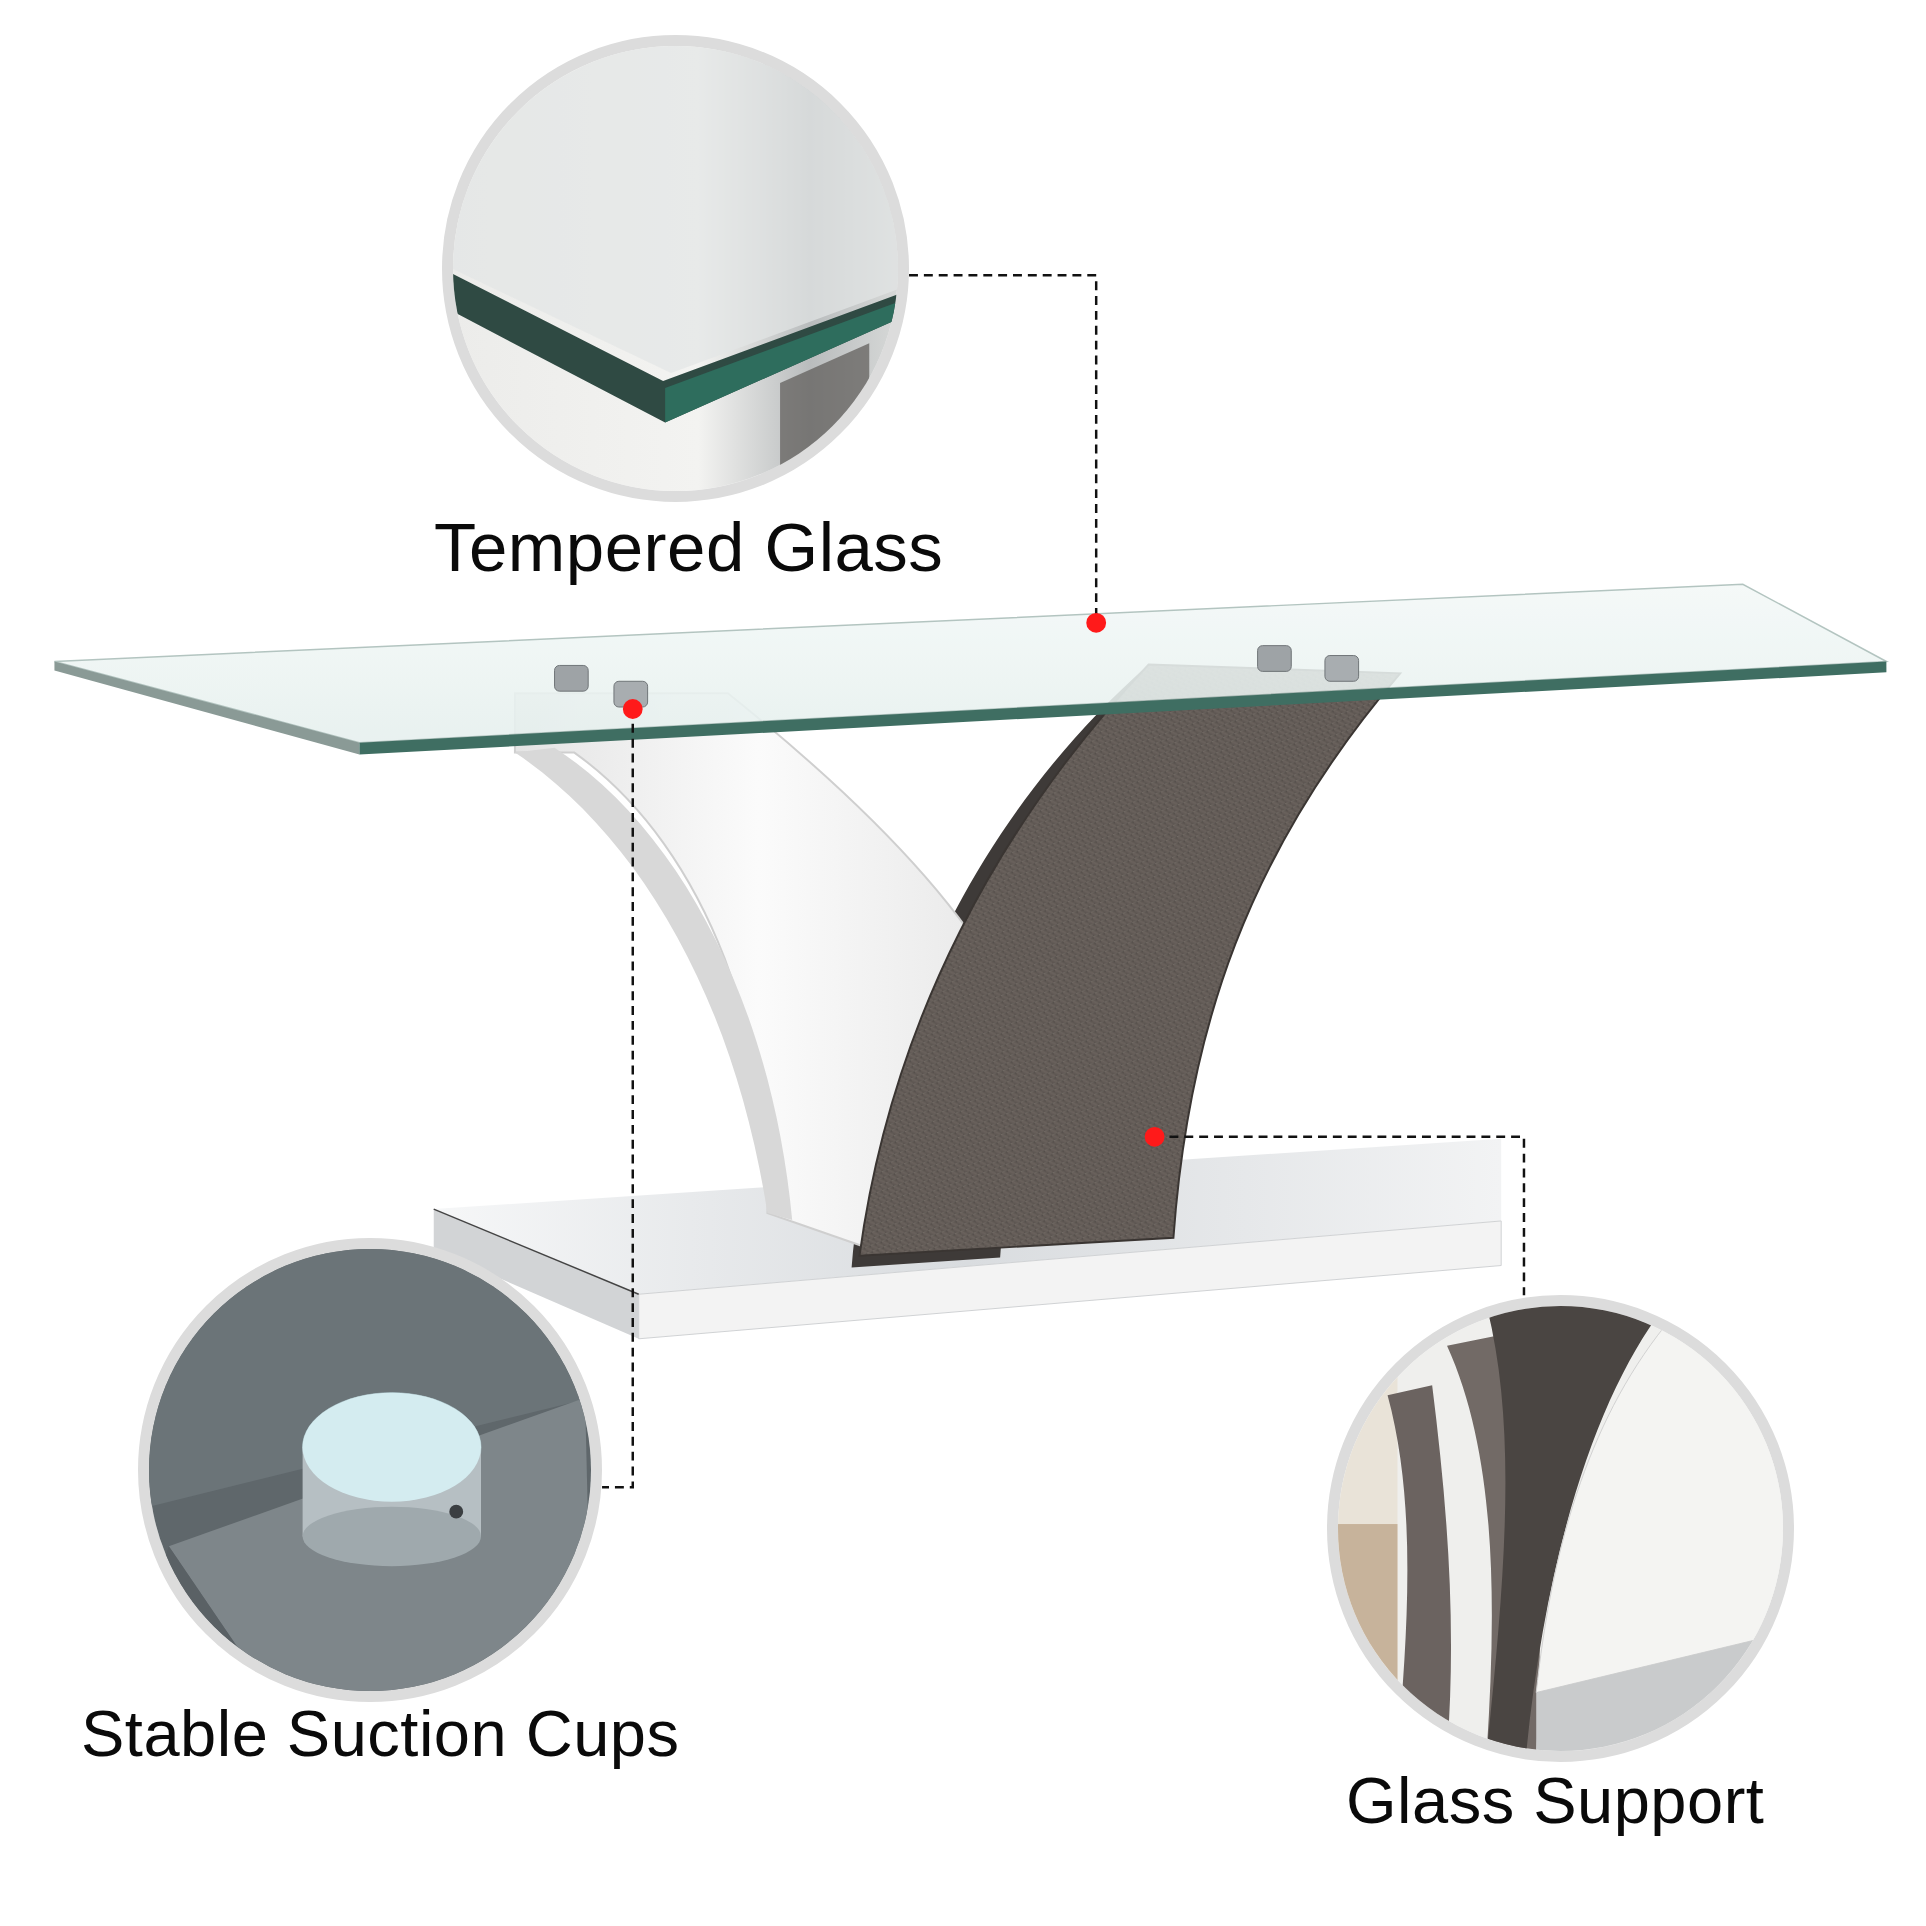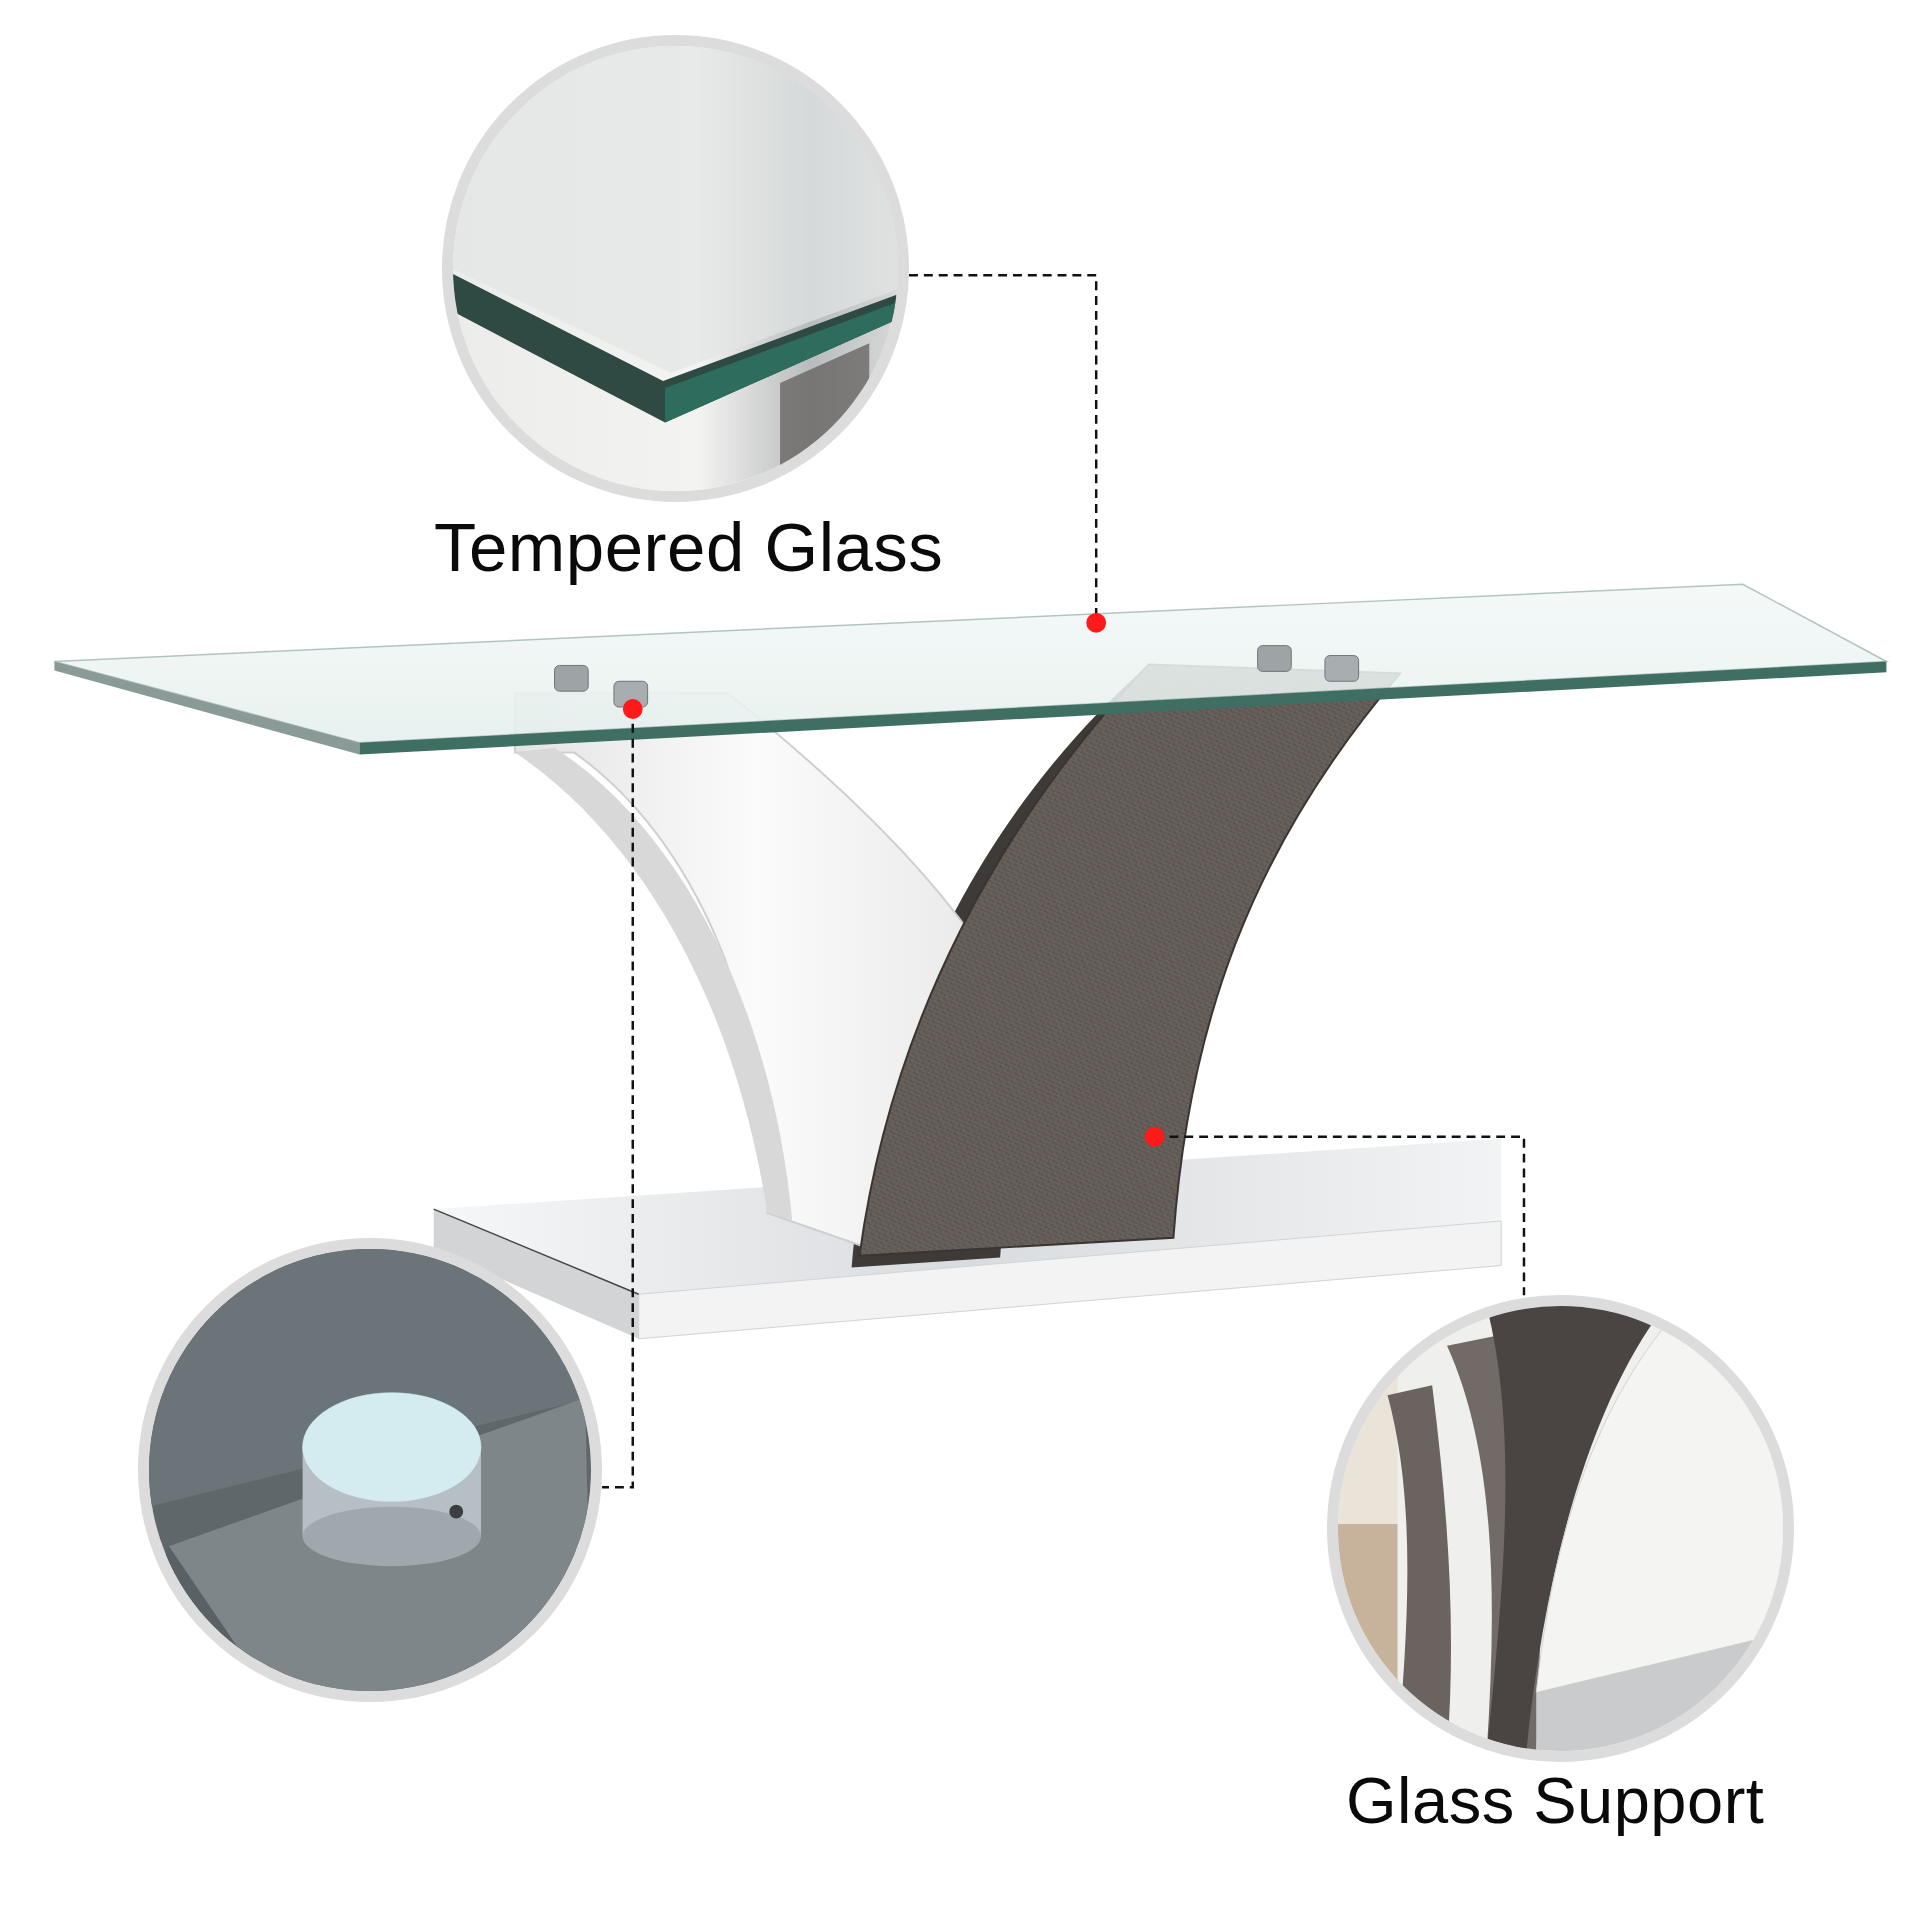--- a/index.html
+++ b/index.html
@@ -106,20 +106,21 @@
       <polygon points="0,0 447,0 447,150 0,260" fill="#6b7478"></polygon>
       <polygon points="20,300 440,150 447,447 120,447" fill="#7e868a"></polygon>
       <polygon points="20,300 120,447 60,447 10,330" fill="#5a6165"></polygon>
       <ellipse cx="245" cy="200" rx="90" ry="55" fill="#d9eef2" stroke="#9fb6bb"></ellipse>
       <rect x="155" y="200" width="180" height="90" fill="#b6bfc3"></rect>
       <ellipse cx="245" cy="290" rx="90" ry="30" fill="#9fa9ad"></ellipse>
       <ellipse cx="245" cy="200" rx="90" ry="55" fill="#d4ecf0"></ellipse>
       <circle cx="310" cy="265" r="7" fill="#3b3f42"></circle>
     </svg>
   </div>
+  <div class="label" style="left:81px;top:1701px;">Stable Suction Cups</div>
 
   <div class="detail" style="left:1327px;top:1295px;width:467px;height:467px;">
     <svg width="446" height="446" viewBox="0 0 450 450">
       <rect width="450" height="450" fill="#efefed"></rect>
       <rect x="0" y="0" width="60" height="450" fill="#e9e3d8"></rect>
       <rect x="0" y="220" width="60" height="230" fill="#c7b39b"></rect>
       <path d="M50,90 C80,200 70,330 60,450 L110,450 C120,320 110,200 95,80 Z" fill="#6b6360"></path>
       <path d="M110,40 C160,150 160,300 150,450 L200,450 C210,300 200,160 160,30 Z" fill="#726a66"></path>
       <path d="M150,0 L330,0 C260,90 210,250 190,450 L150,450 C170,260 180,120 150,0 Z" fill="#4a4542"></path>
       <path d="M330,20 L450,20 L450,330 L200,390 C215,250 250,120 330,20 Z" fill="#f4f4f2" stroke="#d0d0d0"></path>

